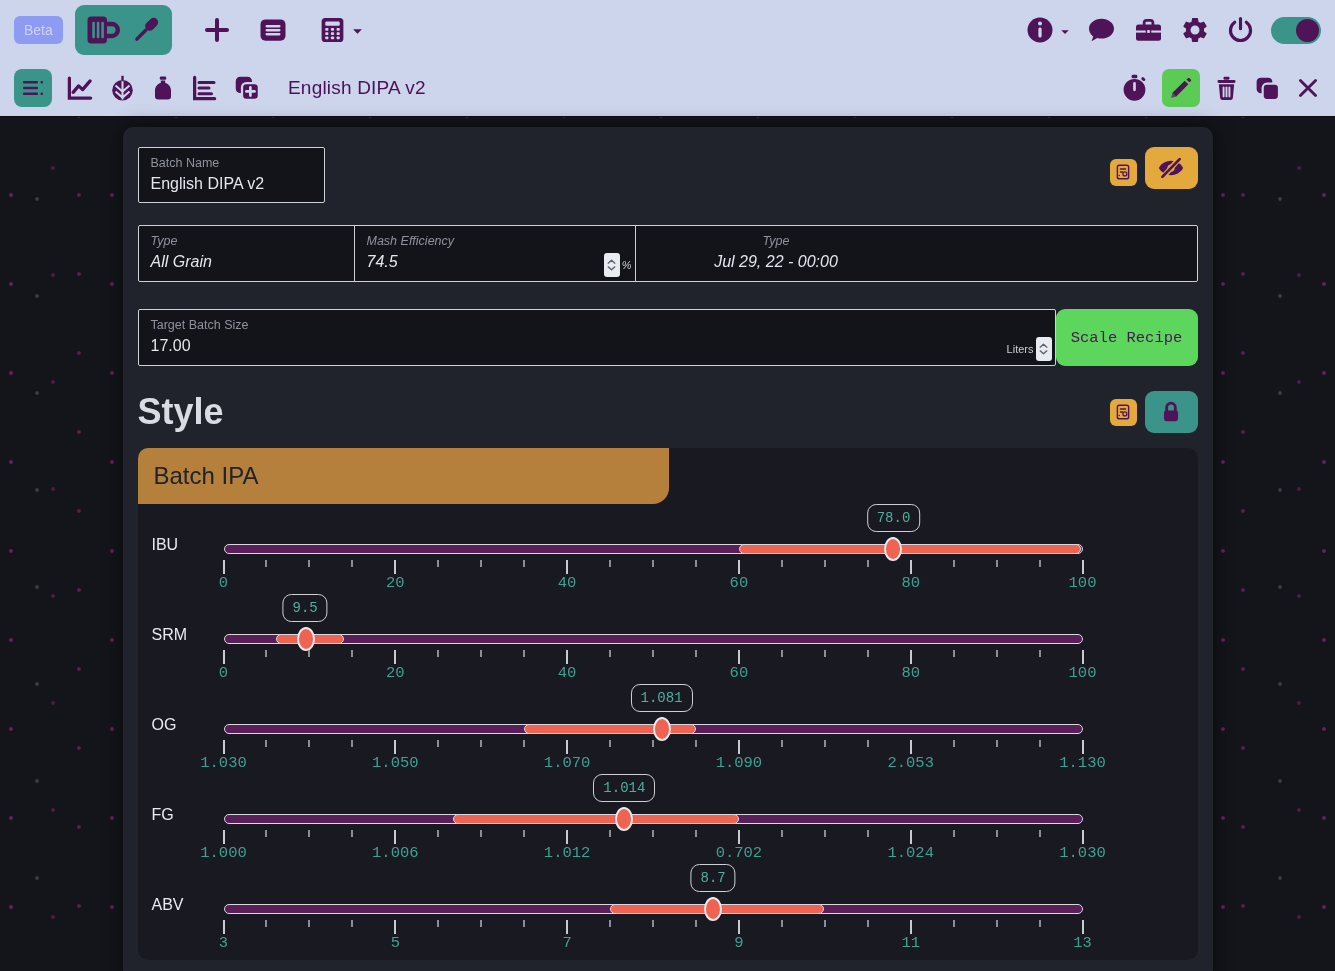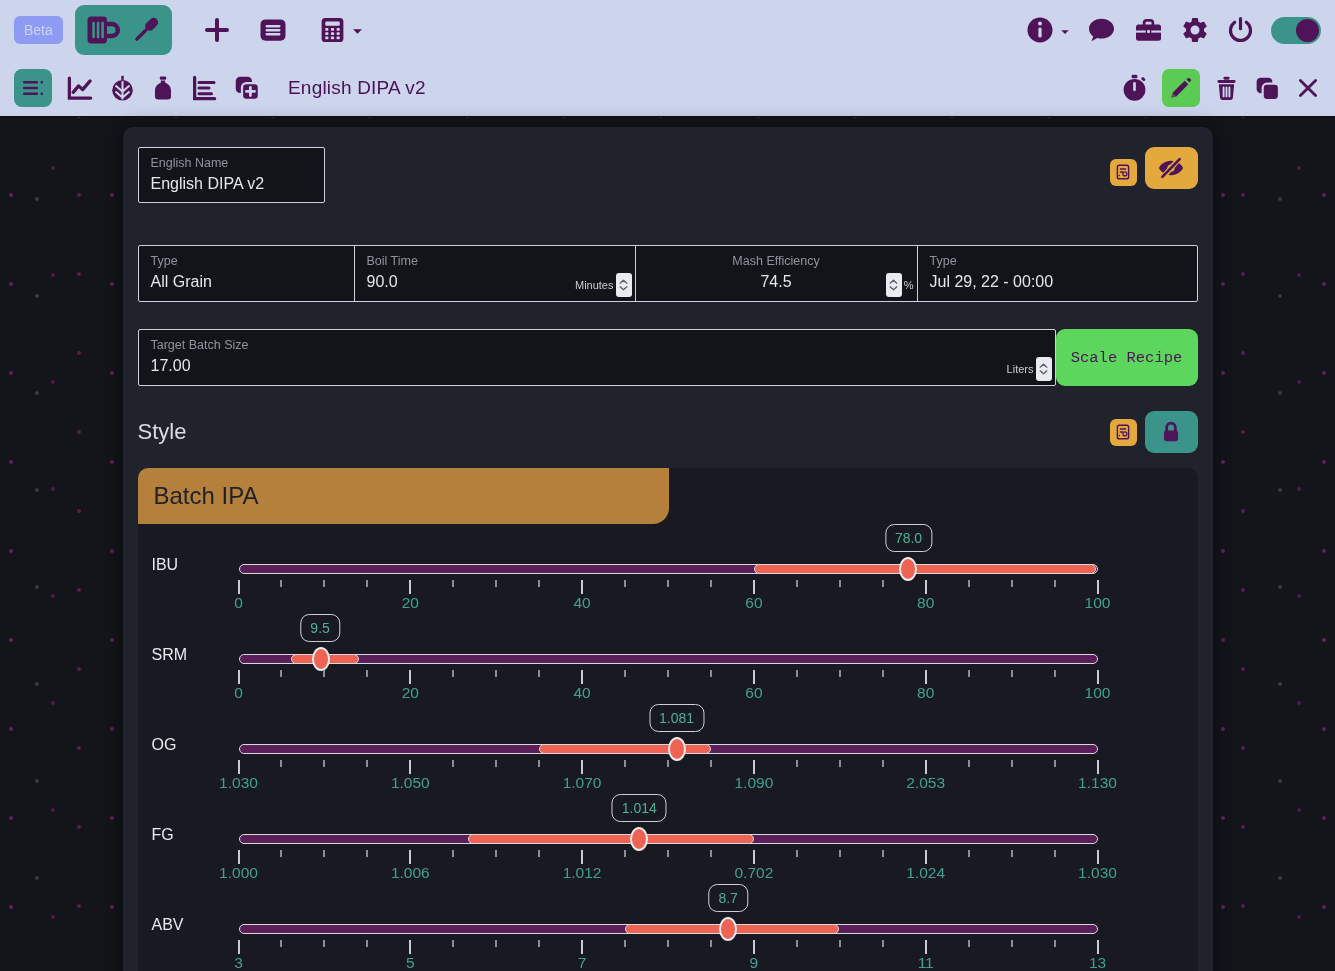--- a/index.html
+++ b/index.html
@@ -53,45 +53,45 @@
   .flabel{ color:#8f939e;font-size:12.5px;margin-bottom:5px;}
   .fvalue{ color:#e3e6ee;font-size:16px;}
   .name-row{ display:flex;align-items:flex-start;}
   .name-box{ width:187px;height:56px;}
   .mini-amber{ background:var(--amber);border:none;border-radius:6px;width:27px;height:27px;display:flex;align-items:center;justify-content:center;cursor:pointer;}
   .big-amber{ background:var(--amber);border:none;border-radius:9px;width:53px;height:42px;display:flex;align-items:center;justify-content:center;cursor:pointer;margin-left:8px;}
   .big-teal{ background:var(--teal);border:none;border-radius:9px;width:53px;height:42px;display:flex;align-items:center;justify-content:center;cursor:pointer;margin-left:8px;}
   .name-actions{ margin-left:auto;display:flex;align-items:center;}
   .name-actions .mini-amber{ margin-top:8px;}
 
-  .fields-row{ display:flex;margin-top:42px;border:1px solid var(--fieldborder);border-radius:2px;height:57px;background:var(--fieldbg);}
+  .fields-row{ display:flex;margin-top:22px;border:1px solid var(--fieldborder);border-radius:2px;height:57px;background:var(--fieldbg);font-style:italic;}
   .fcell{ position:relative;padding:8px 12px;height:100%;}
   .fcell + .fcell{ border-left:1px solid var(--fieldborder);}
   .fcell:nth-child(1){width:215px;} .fcell:nth-child(2){width:281px;}
   .fcell:nth-child(3){width:282px;text-align:center;} .fcell:nth-child(4){flex:1;}
   .fright{ position:absolute;right:3px;bottom:4px;display:flex;align-items:center;gap:2px;}
   .fright.rev{ flex-direction:row-reverse;}
   .fsuffix{ color:#c9ccd4;font-size:11px;}
   .spinner{ width:16px;height:24px;background:#e9ebf2;border-radius:3px;display:flex;flex-direction:column;align-items:center;justify-content:center;gap:2px;cursor:pointer;}
   .spinner svg{width:9px;height:5px;}
 
   .batch-row{ display:flex;margin-top:27px;height:57px;}
   .batch-box{ flex:1;border-radius:2px;}
   .scale-btn{ width:142px;background:var(--green);color:var(--plum);border:none;border-radius:9px;font-size:15.5px;font-family:Liberation Mono, monospace;cursor:pointer;margin-left:0;}
 
   .style-head{ display:flex;align-items:center;margin-top:25px;}
-  .style-title{ font-size:22px;color:#d9dce3;font-weight:400;}
+  .style-title{ font-size:36px;color:#d9dce3;font-weight:700;}
   .style-actions{ margin-left:auto;display:flex;align-items:center;}
 
   .style-card{ margin-top:15px;background:var(--inner);border-radius:10px;padding-bottom:6px;}
   .style-name{ width:531px;height:56px;background:#b5803b;border-radius:10px 0 16px 0;display:flex;align-items:center;padding-left:16px;color:#20222a;font-size:24px;}
 
   .srow{ position:relative;height:90px;}
   .slabel{ position:absolute;left:14px;top:32px;font-size:16px;color:#e8eaf0;}
-  .swrap{ position:absolute;left:101px;top:0;width:859px;height:90px;}
+  .swrap{ position:absolute;left:86px;top:0;width:859px;height:90px;font-family:Liberation Mono, monospace;}
   .bubble{ position:absolute;top:0;transform:translateX(-50%);background:#191a21;border:1px solid #cfcfd6;border-radius:9px;padding:5px 9px;color:#4fae9e;font-size:14px;min-width:34px;text-align:center;}
   .track{ position:absolute;top:40px;left:0;width:100%;height:10px;border-radius:5px;background:var(--trackpurple);border:1px solid #d8d9df;cursor:pointer;}
   .range{ position:absolute;top:-1px;height:10px;background:var(--salmon);border-radius:5px;border:1px solid #d8d9df;}
   .handle{ position:absolute;top:-8px;width:18px;height:24px;border-radius:50%;background:var(--salmon);border:2px solid #eceaee;transform:translateX(-50%);cursor:grab;}
   .ticks{ position:absolute;top:56px;left:0;width:100%;height:14px;}
   .tick{ position:absolute;transform:translateX(-50%);width:2px;background:#8c8e97;height:7px;}
   .tick.major{ background:#c9cbd3;height:14px;}
   .tlabels{ position:absolute;top:70px;left:0;width:100%;height:20px;}
   .tlabels span{ position:absolute;transform:translateX(-50%);color:var(--tickteal);font-size:15.5px;white-space:nowrap;}
 </style>
@@ -338,21 +338,21 @@
         </svg>
     </span>
   </button>
 </nav>
 
 <main class="main">
   <section class="card">
 
     <div class="name-row">
       <div class="fieldbox name-box">
-        <div class="flabel">English Name</div>
+        <div class="flabel">Batch Name</div>
         <div class="fvalue">English DIPA v2</div>
       </div>
       <div class="name-actions">
         <button class="mini-amber">
           <span>
             <svg width="18" height="18" viewBox="0 0 24 24">
               <rect class="sp" x="4.5" y="3" width="15" height="18" rx="2.5" stroke-width="1.9"></rect>
               <path class="sp" d="M8.5 8h7M8.5 12h3" stroke-width="1.7" stroke-linecap="round"></path>
               <circle class="sp" cx="14.5" cy="14.5" r="2.6" stroke-width="1.7"></circle>
               <circle class="fp" cx="7" cy="16.8" r="1"></circle>
@@ -376,35 +376,20 @@
     <div class="fields-row">
   <div class="fcell">
     <div class="flabel">Type</div>
     <div class="fvalue">All Grain</div>
     <div class="fright">
       
       
     </div>
   </div>
 
-  <div class="fcell">
-    <div class="flabel">Boil Time</div>
-    <div class="fvalue">90.0</div>
-    <div class="fright">
-      <span class="fsuffix">Minutes</span>
-      <span class="spinner">
-        <svg viewBox="0 0 10 6">
-                <path class="spn" d="M1 5l4-3.5L9 5"></path>
-              </svg>
-        <svg viewBox="0 0 10 6">
-                <path class="spn" d="M1 1l4 3.5L9 1"></path>
-              </svg>
-      </span>
-    </div>
-  </div>
 
   <div class="fcell">
     <div class="flabel">Mash Efficiency</div>
     <div class="fvalue">74.5</div>
     <div class="fright rev">
       <span class="fsuffix">%</span>
       <span class="spinner">
         <svg viewBox="0 0 10 6">
                 <path class="spn" d="M1 5l4-3.5L9 5"></path>
               </svg>

